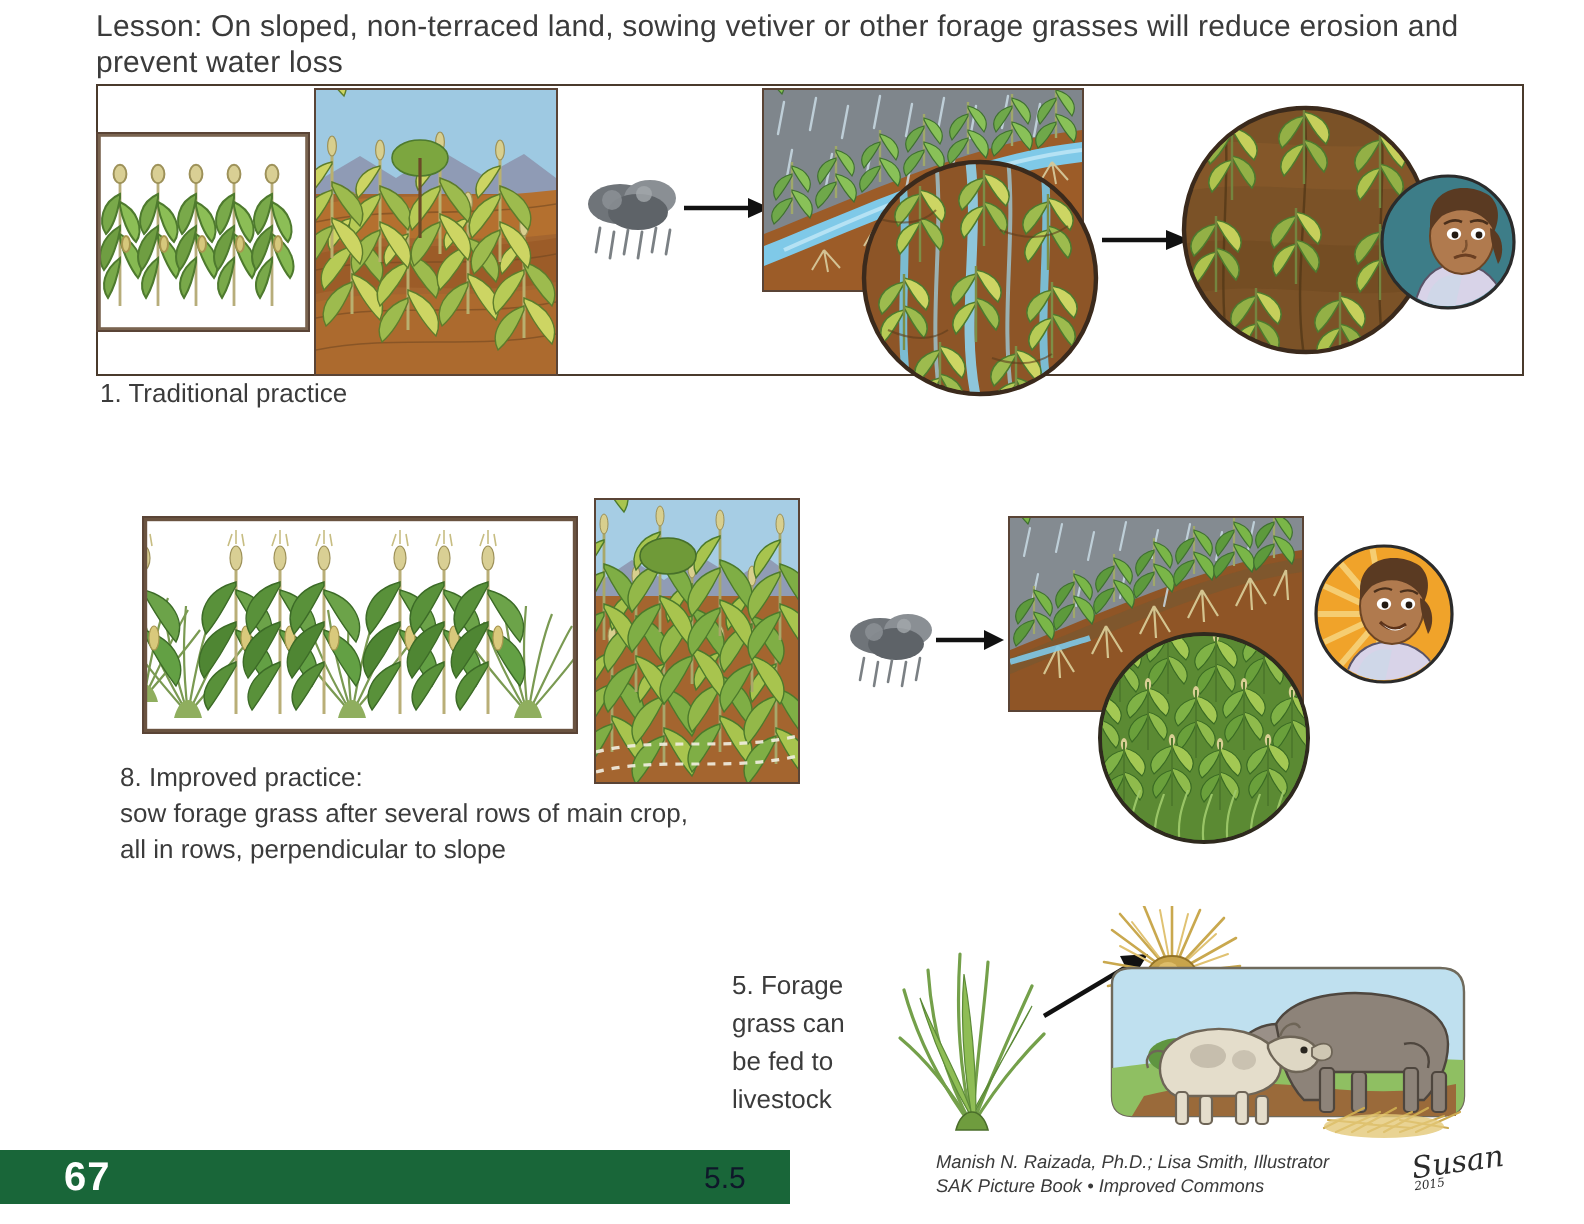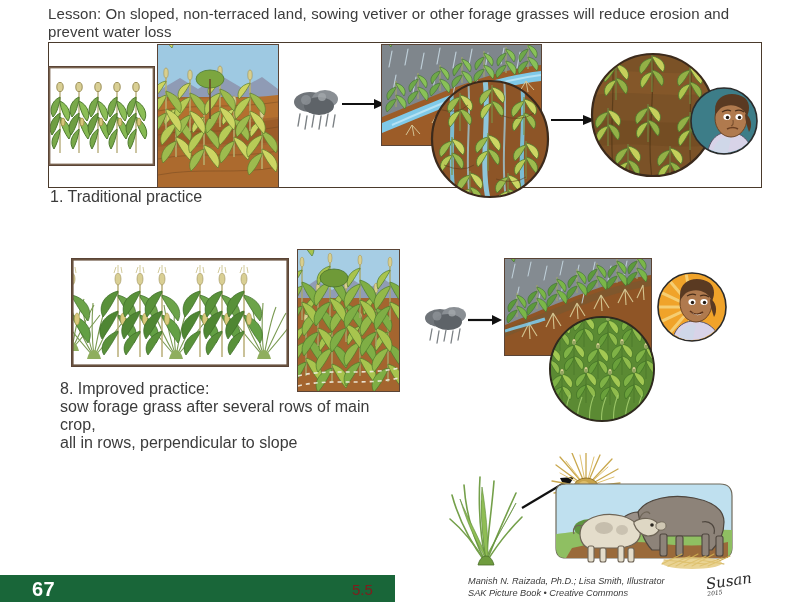--- a/index.html
+++ b/index.html
@@ -24,36 +24,36 @@
   .row-frame{
     position:absolute;border:1.3px solid #4a3a2c;background:transparent;
   }
 
   
   .panel{position:absolute;overflow:hidden;background:#fff;}
   .panel.bordered{border:1.5px solid #5a4436;}
 
   
   .caption{
-    position:absolute;font-size:16px;line-height:18px;color:#3b3b3b;
+    position:absolute;font-size:13px;line-height:18px;color:#3b3b3b;
     white-space:pre-line;
   }
 
   
   #footer-bar{
     position:absolute;left:0;top:575px;width:395px;height:27px;
     background:#196639;
   }
   #page-number{
     position:absolute;left:32px;top:578px;
     font-size:20px;font-weight:bold;color:#ffffff;letter-spacing:0.5px;
   }
   #section-number{
     position:absolute;left:352px;top:581px;
-    font-size:15px;color:#7f1d1d;
+    font-size:15px;color:#0f172a;
   }
   #credits{
     position:absolute;left:468px;top:576px;width:235px;
     font-size:9.2px;line-height:11.5px;color:#3b3b3b;font-style:italic;
   }
   #signature{
     position:absolute;left:706px;top:572px;
     font-size:15px;color:#2b2b2b;
     font-family:"DejaVu Serif", serif;font-style:italic;
     transform:rotate(-8deg);
@@ -541,20 +541,24 @@
         <path d="M34 40 q6 6 13 1" stroke="#5c3219" stroke-width="1.6" fill="none"></path>
         <path d="M35 41 q6 5 12 1 q-6 5 -12 -1Z" fill="#ffffff"></path>
       </g>
     </svg>
   </div>
 
   <div class="caption" style="left:60px;top:380px;width:330px;">8. Improved practice:
 sow forage grass after several rows of main crop,
 all in rows, perpendicular to slope</div>
 
+  <div class="caption" style="left:366px;top:483px;width:70px;line-height:19px;">5. Forage
+grass can
+be fed to
+livestock</div>
 
   <div class="panel" style="left:448px;top:467px;width:76px;height:100px;border:none;background:transparent;">
     <svg width="76" height="100" viewBox="0 0 76 100">
       <g stroke="#74a04a" stroke-width="1.6" fill="none" stroke-linecap="round">
         <path d="M38 96 C20 72 10 50 4 28"></path>
         <path d="M38 96 C24 70 18 46 16 18"></path>
         <path d="M38 96 C32 68 30 42 32 10"></path>
         <path d="M38 96 C40 66 44 40 46 14"></path>
         <path d="M38 96 C48 70 58 48 68 26"></path>
         <path d="M38 96 C50 76 62 62 74 50"></path>
@@ -666,20 +670,20 @@
         <ellipse cx="150" cy="85" rx="30" ry="6"></ellipse>
       </g>
     </svg>
   </div>
 
   <div id="footer-bar"></div>
   <div id="page-number">67</div>
   <div id="section-number">5.5</div>
   <div id="credits">
     <div>Manish N. Raizada, Ph.D.; Lisa Smith, Illustrator</div>
-    <div>SAK Picture Book • Creative Commons</div>
+    <div>SAK Picture Book • Improved Commons</div>
   </div>
   <div id="signature">
     <span>Susan</span>
     <span class="sigyear">2015</span>
   </div>
 
 </div>
 
 </body></html>

